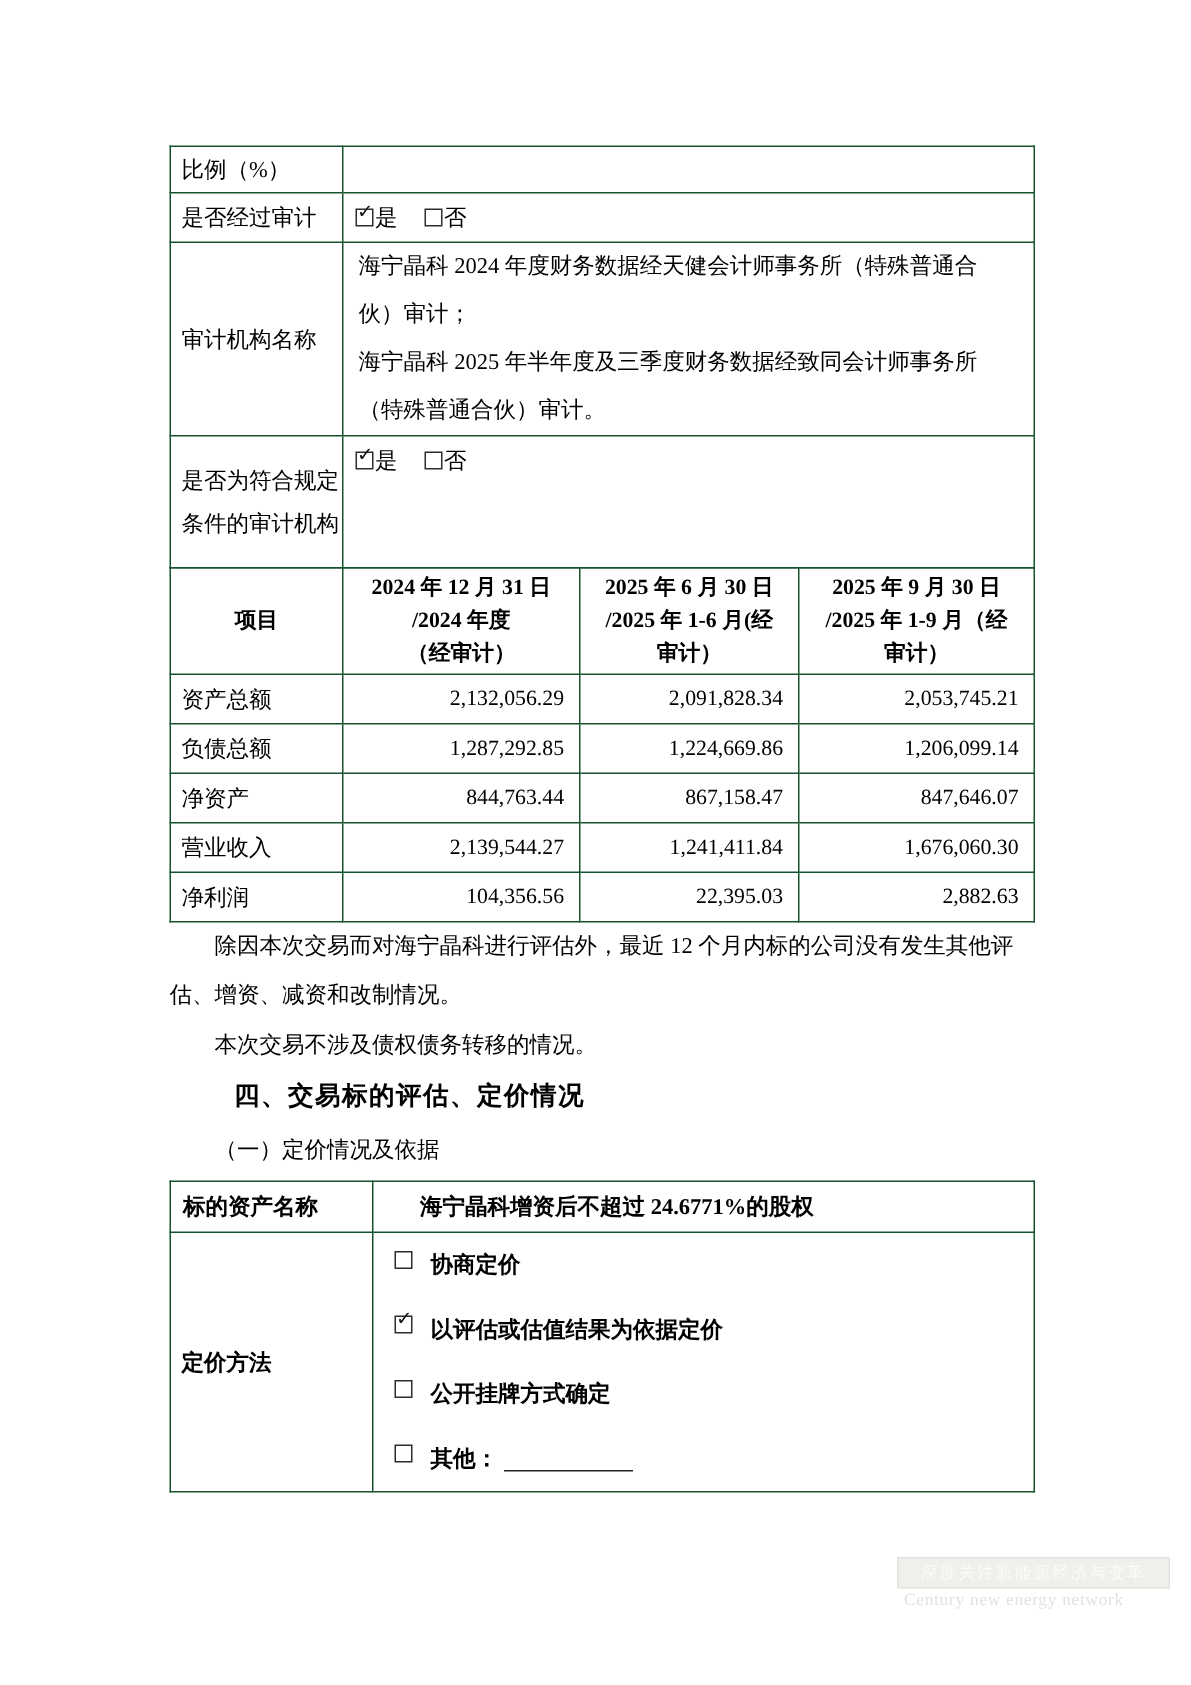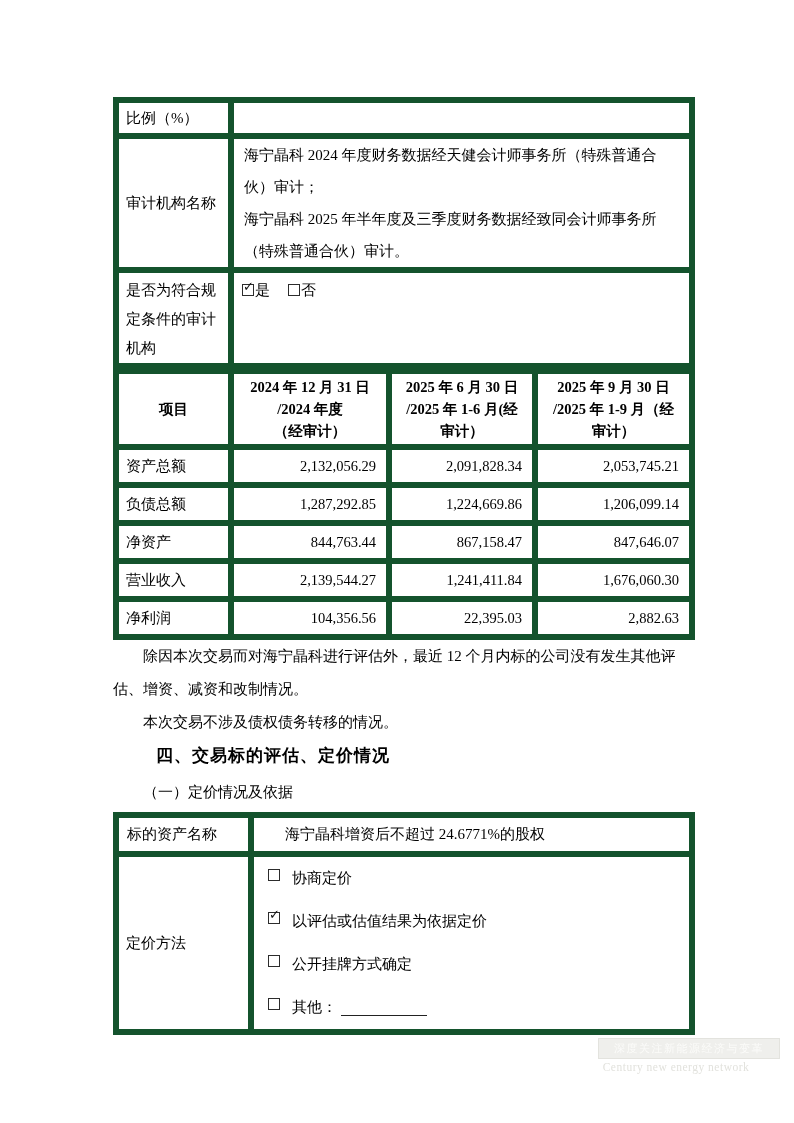--- a/index.html
+++ b/index.html
@@ -4,21 +4,21 @@
 <style>
   html,body { margin:0; padding:0; }
   body {
     width:794px; height:1123px; position:relative; overflow:hidden;
     background:#ffffff; color:#000;
     font-family:"Liberation Serif","DejaVu Serif",serif;
   }
   .content { position:absolute; left:113px; top:97px; width:576px; }
 
   table { border-collapse:collapse; table-layout:fixed; width:576px; }
-  td, th { border:6px solid #14532d; font-size:15px; padding:0 8px; overflow:hidden; }
+  td, th { border:1px solid #14532d; font-size:15px; padding:0 8px; overflow:hidden; }
 
   
   .t1 .lbl { padding:0 2px 0 7px; vertical-align:middle; }
   .r-ratio    td { height:30px; }
   .r-audited  td { height:32px; }
   .r-auditor  td { height:128px; }
   .r-auditor .val { line-height:32px; white-space:pre-line; padding:0 10px; }
   .r-qualified td { height:84px; vertical-align:top; }
   .r-qualified .lbl { line-height:29px; padding-top:3px; }
   .r-qualified .val { line-height:30px; padding-top:2px; }
@@ -41,21 +41,21 @@
 
   
   .paras { font-size:15px; line-height:33px; }
   .paras p { margin:0; text-indent:2em; }
 
   .heading { margin:0 0 0 43px; font-family:Liberation Sans, sans-serif;
              font-weight:bold; font-size:17px; line-height:33px; letter-spacing:1px; }
   .subheading { margin:4px 0 0 0; font-size:15px; line-height:33px; text-indent:2em; }
 
   
-  .t3 { margin-top:3px; }
+  .t3 { margin-top:3px;font-weight:bold; }
   .t3 .r1 td { height:33px; vertical-align:middle; }
   .t3 .r1 .val { padding-left:31px; }
   .t3 .r2 .lbl { height:172px; vertical-align:middle; padding-left:7px; }
   .t3 .options-cell { padding:0 0 0 14px; vertical-align:middle; }
   .option { height:43px; display:flex; align-items:center; }
   .option .cb { margin-right:12px; transform:translateY(-4px); }
   .blank-line { display:inline-block; width:86px; height:15px;
                 border-bottom:1.5px solid #222; margin-left:4px; }
 
   
@@ -76,20 +76,26 @@
 
   <table class="t1">
     <colgroup>
         <col style="width:115px">
         <col style="width:461px">
       </colgroup>
     <tbody>
         <tr class="r-ratio">
       <td class="lbl">比例（%）</td>
       <td class="val"></td>
+    </tr>
+    <tr class="r-audited">
+      <td class="lbl">是否经过审计</td>
+      <td class="val yn">
+        <span class="cb"><span class="mark">✓</span></span><span>是</span><span class="no-group"><span class="cb"></span><span>否</span></span>
+      </td>
     </tr>
     <tr class="r-auditor">
       <td class="lbl">审计机构名称</td>
       <td class="val">海宁晶科 2024 年度财务数据经天健会计师事务所（特殊普通合伙）审计；
 海宁晶科 2025 年半年度及三季度财务数据经致同会计师事务所（特殊普通合伙）审计。</td>
     </tr>
     <tr class="r-qualified">
       <td class="lbl">是否为符合规定条件的审计机构</td>
       <td class="val yn">
         <span class="cb"><span class="mark">✓</span></span><span>是</span><span class="no-group"><span class="cb"></span><span>否</span></span>

